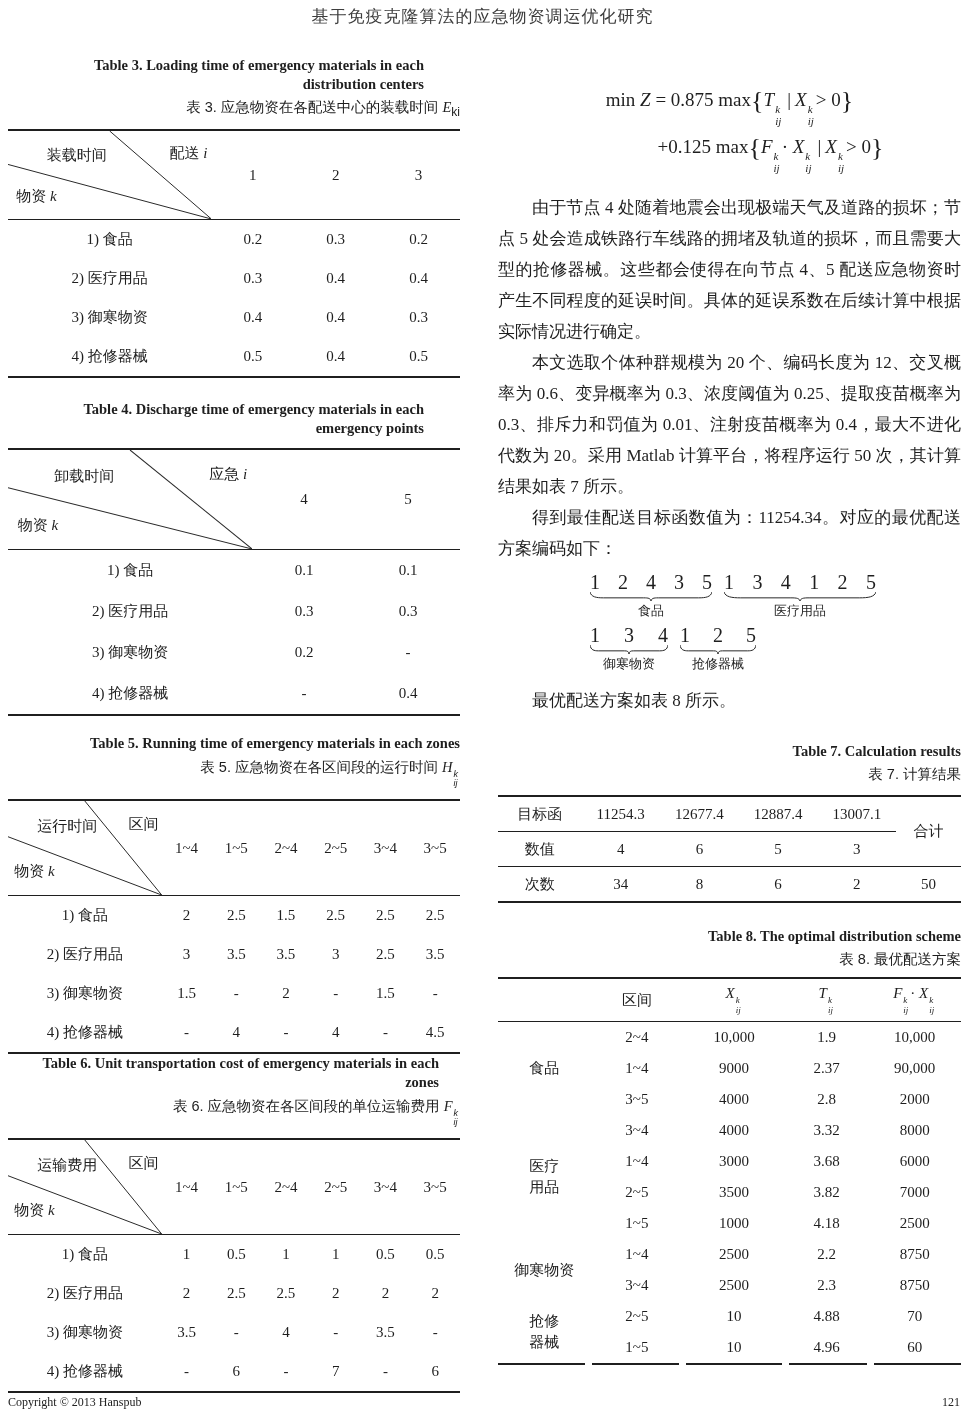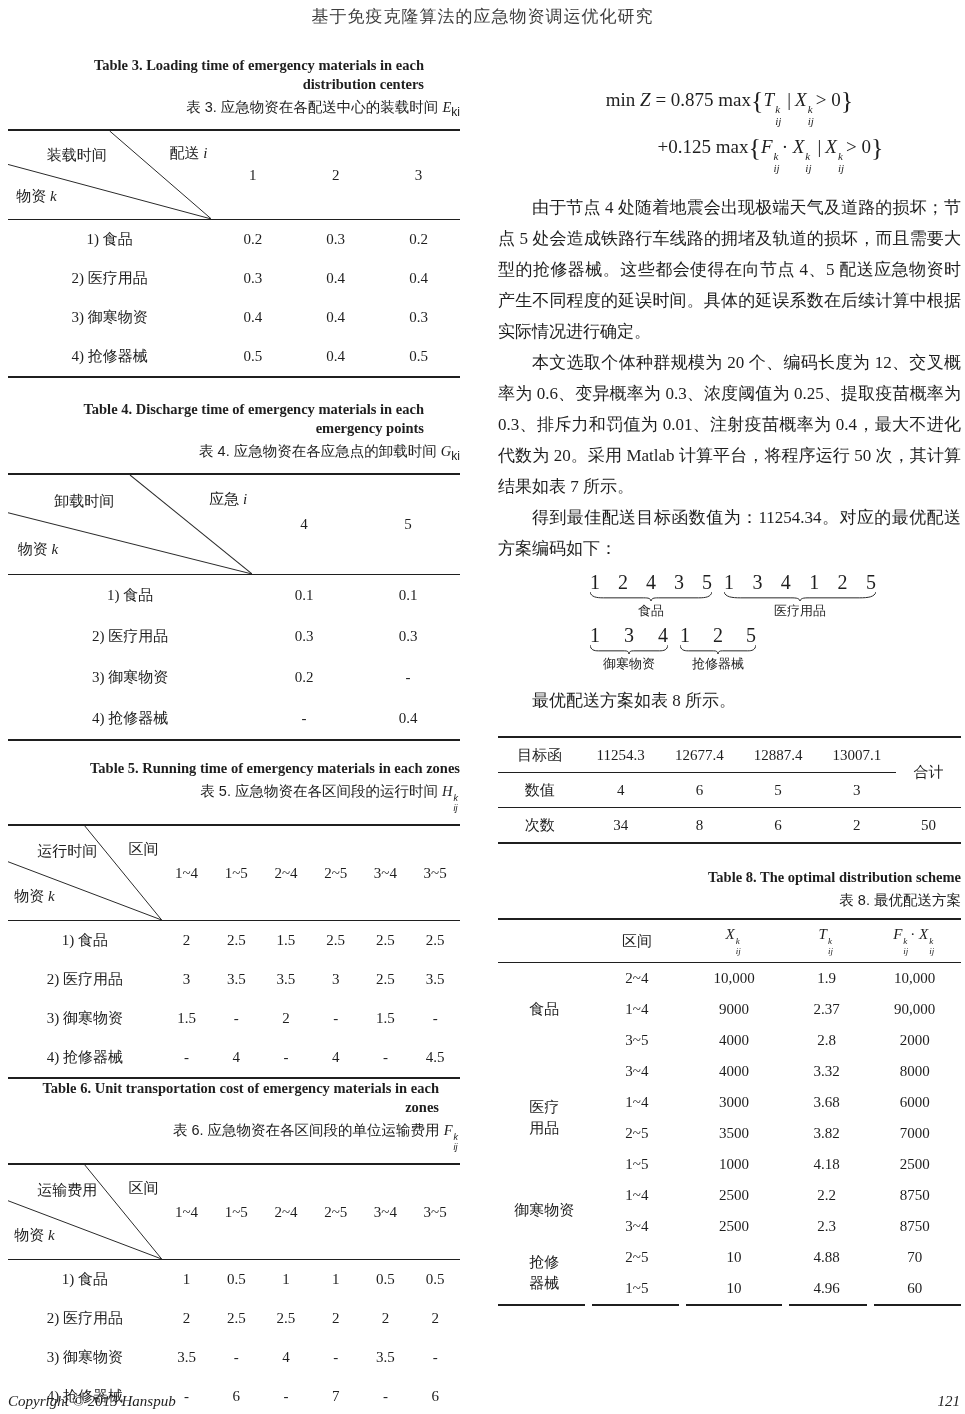--- a/index.html
+++ b/index.html
@@ -69,21 +69,21 @@
   .encoding { margin:8px 0 2px; }
   .enc-row { display:flex; gap:12px; padding-left:92px; margin-top:5px; }
   .enc-group { text-align:center; }
   .enc-nums { font-size:20px; line-height:20px; text-align:justify; text-align-last:justify; }
   .enc-brace { display:block; width:100%; height:9px; }
   .enc-brace path { stroke:#2a2a2a; fill:none; stroke-width:1; vector-effect:non-scaling-stroke; }
   .enc-label { font-size:13px; margin-top:1px; white-space:nowrap; }
 
   
   .t7 {
-    width:100%; border-collapse:collapse; font-size:15px; margin-top:20px;
+    width:100%; border-collapse:collapse; font-size:15px; margin-top:11px;
     border-top:2px solid #1f1f1f; border-bottom:2px solid #1f1f1f;
   }
   .t7 td { height:32px; text-align:center; vertical-align:middle; }
   .t7 .r1 td.v { border-bottom:1.3px solid #1f1f1f; }
   .t7 .r2 td { border-bottom:1.5px solid #1f1f1f; }
   .t7 td.total { vertical-align:middle; }
   .t7 td.total { border-bottom:1.5px solid #1f1f1f; }
 
   
   .t8 { width:100%; border-collapse:collapse; font-size:15px; border-top:2px solid #1f1f1f; }
@@ -92,21 +92,21 @@
     height:40px; text-align:center; vertical-align:middle;
   }
   .t8 td { height:29px; text-align:center; vertical-align:middle; }
   .t8 td.gl { white-space:pre-line; line-height:1.45; }
   .seg-row { display:flex; gap:7px; margin-top:0; }
   .seg { height:2px; background:#1f1f1f; }
   .sg1{flex:20;} .sg2{flex:20;} .sg3{flex:22;} .sg4{flex:18;} .sg5{flex:20;}
 
   .footer {
     position:absolute; left:8px; right:5px; bottom:4px;
-    display:flex; justify-content:space-between; font-size:15px; color:#222;font-style:italic;
+    display:flex; justify-content:space-between; font-size:12px; color:#222;
   }
   i { font-family:"Liberation Serif",serif; }
 </style>
 </head>
 <body>
 
 <div class="page-title">基于免疫克隆算法的应急物资调运优化研究</div>
 
 <div class="cols">
 
@@ -162,21 +162,20 @@
             <td>4) 抢修器械</td>
             <td>0.5</td>
             <td>0.4</td>
             <td>0.5</td>
           </tr>
       </tbody>
     </table>
 
     <div class="capblock" style="margin-top:22px">
       <div class="cap-en w380">Table 4. Discharge time of emergency materials in each emergency points</div>
-      <div class="cap-zh"><span>表 4. 应急物资在各应急点的卸载时间 </span><i>G</i><sub>ki</sub></div>
     </div>
     <table class="dt t4">
       <colgroup>
           <col style="width:54%">
           <col>
           <col>
         </colgroup>
       <thead>
         <tr>
           <th class="diag">
@@ -429,20 +428,24 @@
           <svg class="enc-brace" viewBox="0 0 100 10" preserveAspectRatio="none">
               <path d="M0,0 C1,5.5 5,6.5 11,6.5 L44,6.5 C48,6.5 49.5,7 50,10 C50.5,7 52,6.5 56,6.5 L89,6.5 C95,6.5 99,5.5 100,0"></path>
             </svg>
           <div class="enc-label">抢修器械</div>
         </div>
       </div>
     </div>
 
     <p class="para" style="margin-top:12px">最优配送方案如表 8 所示。</p>
 
+    <div class="capblock" style="margin-top:26px">
+      <div class="cap-en">Table 7. Calculation results</div>
+      <div class="cap-zh">表 7. 计算结果</div>
+    </div>
     <table class="t7">
       <colgroup>
           <col style="width:18%">
           <col style="width:17%">
           <col style="width:17%">
           <col style="width:17%">
           <col style="width:17%">
           <col style="width:14%">
         </colgroup>
       <tbody>

